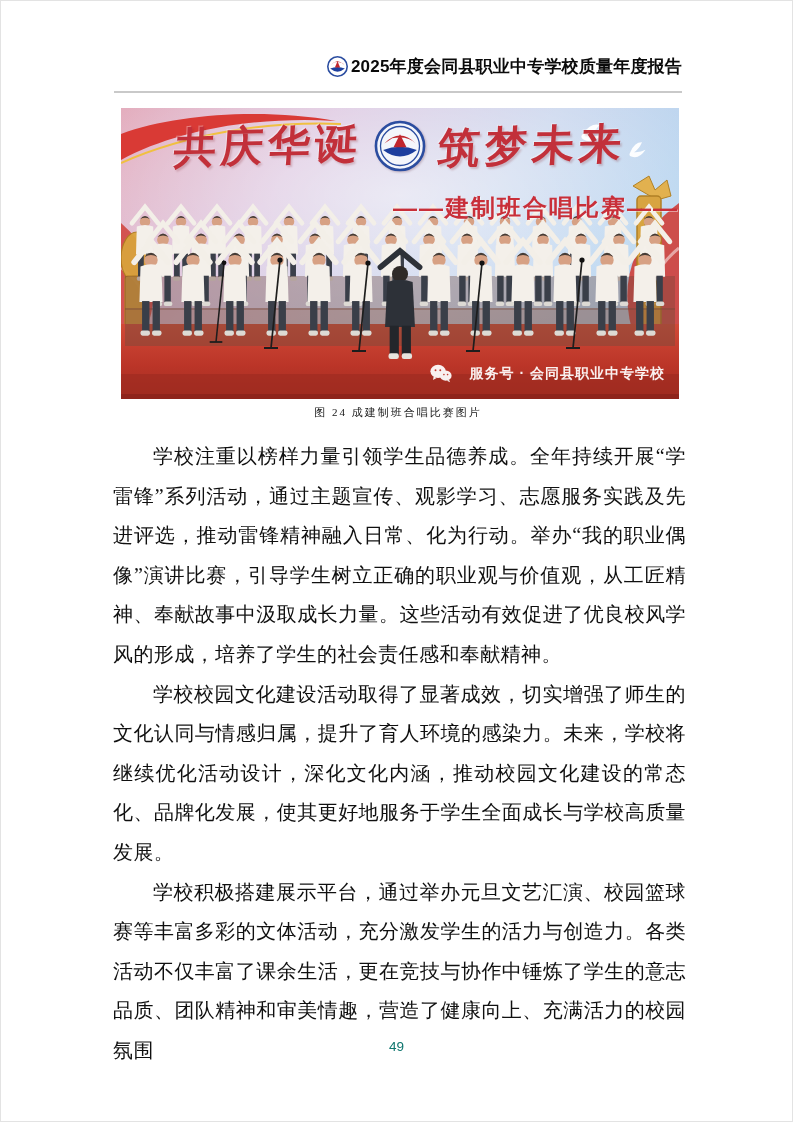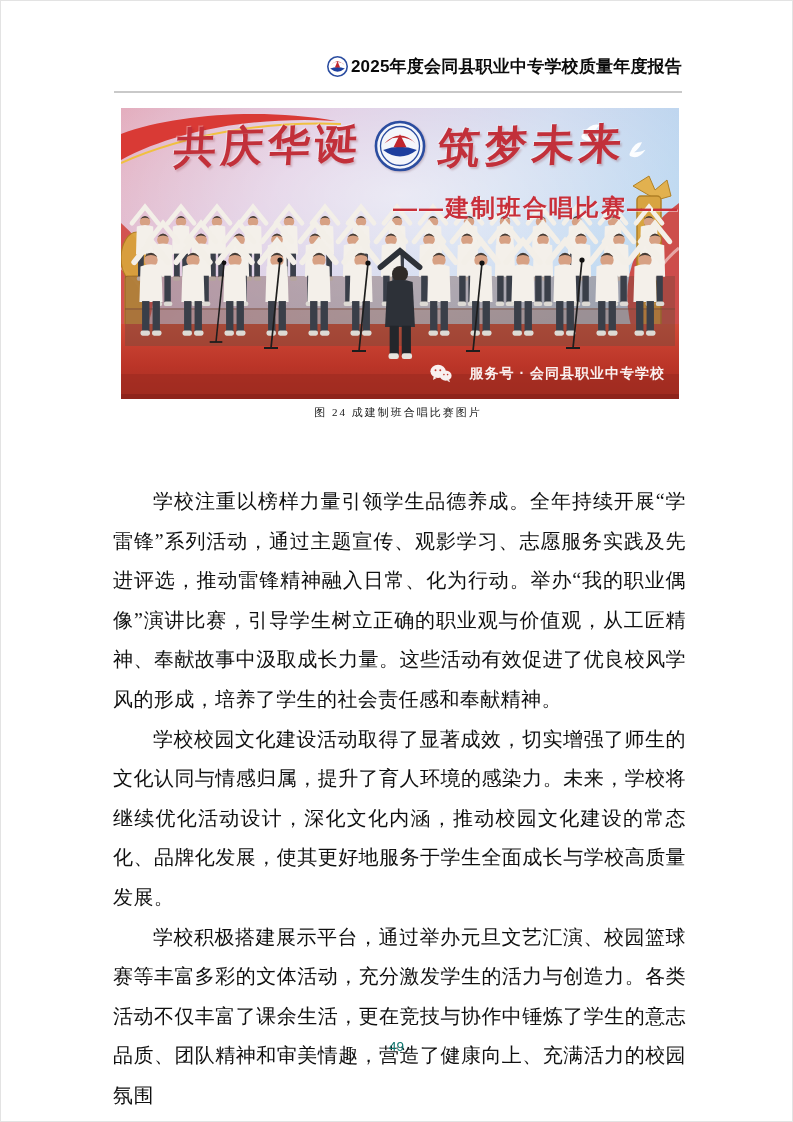--- a/index.html
+++ b/index.html
@@ -52,21 +52,21 @@
   .wechat-icon{width:22px;height:19px;opacity:.93;}
   
   .figure-caption{
     position:absolute;top:404px;left:113px;width:568px;text-align:center;
     font-size:11px;color:#161616;letter-spacing:2px;
   }
   
   .body-text{
     position:absolute;top:436px;left:112px;width:573px;
     font-size:20px;line-height:39.6px;color:#101010;
-    text-align:justify;letter-spacing:0.4px;margin-top:45px;
+    text-align:justify;letter-spacing:0.4px;
   }
   .body-text p{margin:0;text-indent:2em;}
   
   .page-number{
     position:absolute;top:1038px;left:0;width:100%;text-align:center;
     font-family:Liberation Sans, sans-serif;font-size:13.5px;color:#0f766e;
   }
 </style>
 </head>
 <body>

